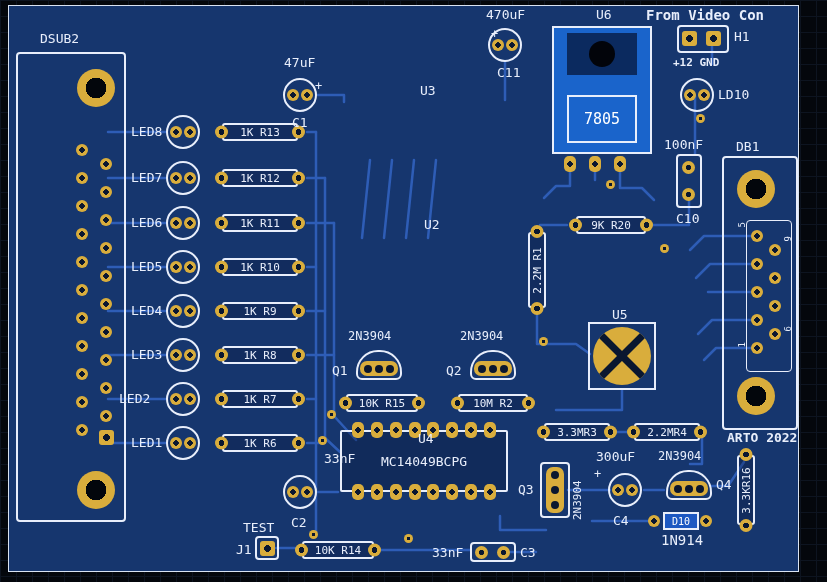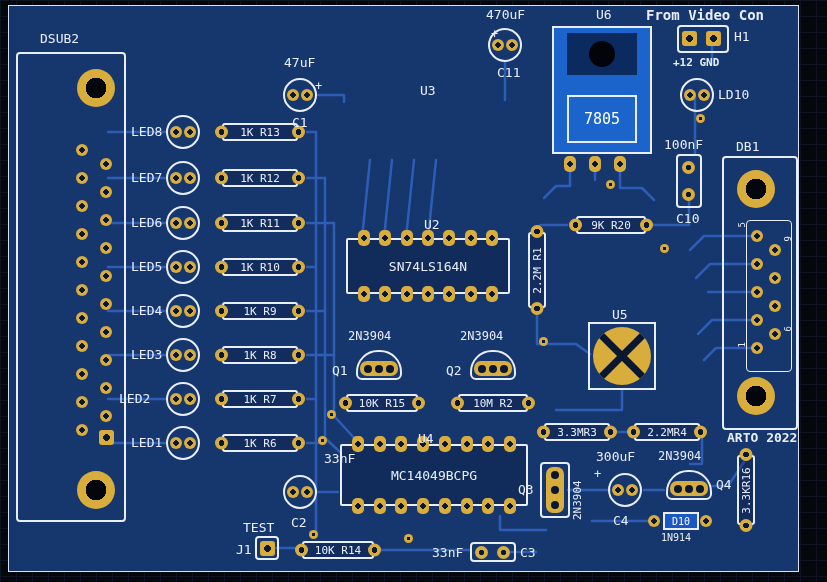--- a/index.html
+++ b/index.html
@@ -8,21 +8,21 @@
     background-color:#04070c;
     background-image:linear-gradient(#0d1420 1px,transparent 1px),
                      linear-gradient(90deg,#0d1420 1px,transparent 1px);
     background-size:16px 16px;
     font-family:"DejaVu Sans Mono",monospace;
   }
   .board{position:absolute;left:8px;top:5px;width:791px;height:567px;
     background:#16366e;border:1px solid #d9e3f2;box-sizing:border-box;z-index:0;}
   svg.traces{position:absolute;left:0;top:0;width:827px;height:582px;z-index:1;pointer-events:none;}
   .t{position:absolute;color:#e8eefb;font-size:13px;line-height:1;white-space:nowrap;z-index:6;}
-  .t10{font-size:10px}.t11{font-size:11px}.t12{font-size:12px}.t9{font-size:9px}
+  .t10{font-size:14px}.t11{font-size:11px}.t12{font-size:12px}.t9{font-size:9px}
   .t14{font-size:14px}.t17{font-size:17px}.t20{font-size:20px}
   .b{font-weight:bold}
   .vtext{writing-mode:vertical-rl;transform:rotate(180deg);}
   .pad{position:absolute;border-radius:50%;z-index:3;
     background:radial-gradient(circle,#0a1730 0 30%,#d9ad3c 31%);}
   .p12{width:12px;height:12px}.p13{width:13px;height:13px}
   .sq{border-radius:3px;width:15px;height:15px;}
   .bigpad{position:absolute;width:38px;height:38px;border-radius:50%;z-index:3;
     background:radial-gradient(circle,#03060c 0 38%,#d9ad3c 39%);}
   .via{position:absolute;width:9px;height:9px;border-radius:50%;z-index:2;
@@ -307,41 +307,20 @@
   <div class="pad p12" style="left:769px;top:272px"></div>
   <div class="pad p12" style="left:769px;top:300px"></div>
   <div class="pad p12" style="left:769px;top:328px"></div>
   <div class="t t9 vtext" style="left:738px;top:222px">5</div>
   <div class="t t9 vtext" style="left:784px;top:236px">9</div>
   <div class="t t9 vtext" style="left:738px;top:342px">1</div>
   <div class="t t9 vtext" style="left:784px;top:326px">6</div>
   <div class="t b" style="left:727px;top:431px">ARTO 2022</div>
 
   <div class="t" style="left:424px;top:218px">U2</div>
-  <div class="dip" style="left:346px;top:238px;width:164px;height:56px">
-    <div class="prow top">
-        <span class="dpad"></span>
-        <span class="dpad"></span>
-        <span class="dpad"></span>
-        <span class="dpad"></span>
-        <span class="dpad"></span>
-        <span class="dpad"></span>
-        <span class="dpad"></span>
-      </div>
-    <span>SN74LS164N</span>
-    <div class="prow bot">
-        <span class="dpad"></span>
-        <span class="dpad"></span>
-        <span class="dpad"></span>
-        <span class="dpad"></span>
-        <span class="dpad"></span>
-        <span class="dpad"></span>
-        <span class="dpad"></span>
-      </div>
-  </div>
 
   <div class="res v" style="left:528px;top:232px;height:76px">
       <span>2.2M R1</span>
     </div>
 
   <div class="res" style="left:576px;top:216px;width:70px">
       <span>9K R20</span>
     </div>
 
   <div class="t" style="left:612px;top:308px">U5</div>
@@ -379,21 +358,21 @@
     </div>
 
   <div class="res" style="left:544px;top:423px;width:66px">
       <span>3.3MR3</span>
     </div>
   <div class="res" style="left:634px;top:423px;width:66px">
       <span>2.2MR4</span>
     </div>
 
   <div class="t" style="left:418px;top:432px">U4</div>
-  <div class="dip" style="left:340px;top:444px;width:188px;height:62px">
+  <div class="dip" style="left:340px;top:430px;width:168px;height:62px">
     <div class="prow top">
         <span class="dpad"></span>
         <span class="dpad"></span>
         <span class="dpad"></span>
         <span class="dpad"></span>
         <span class="dpad"></span>
         <span class="dpad"></span>
         <span class="dpad"></span>
         <span class="dpad"></span>
       </div>

